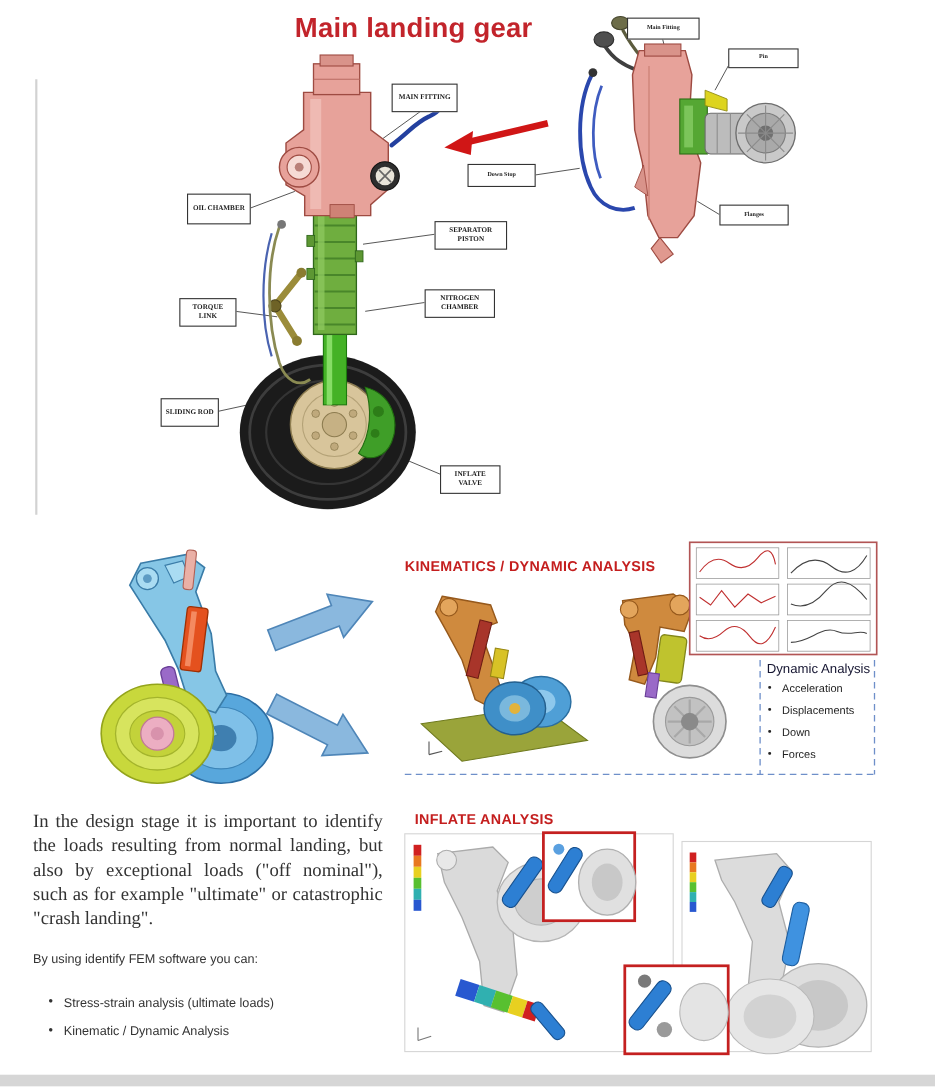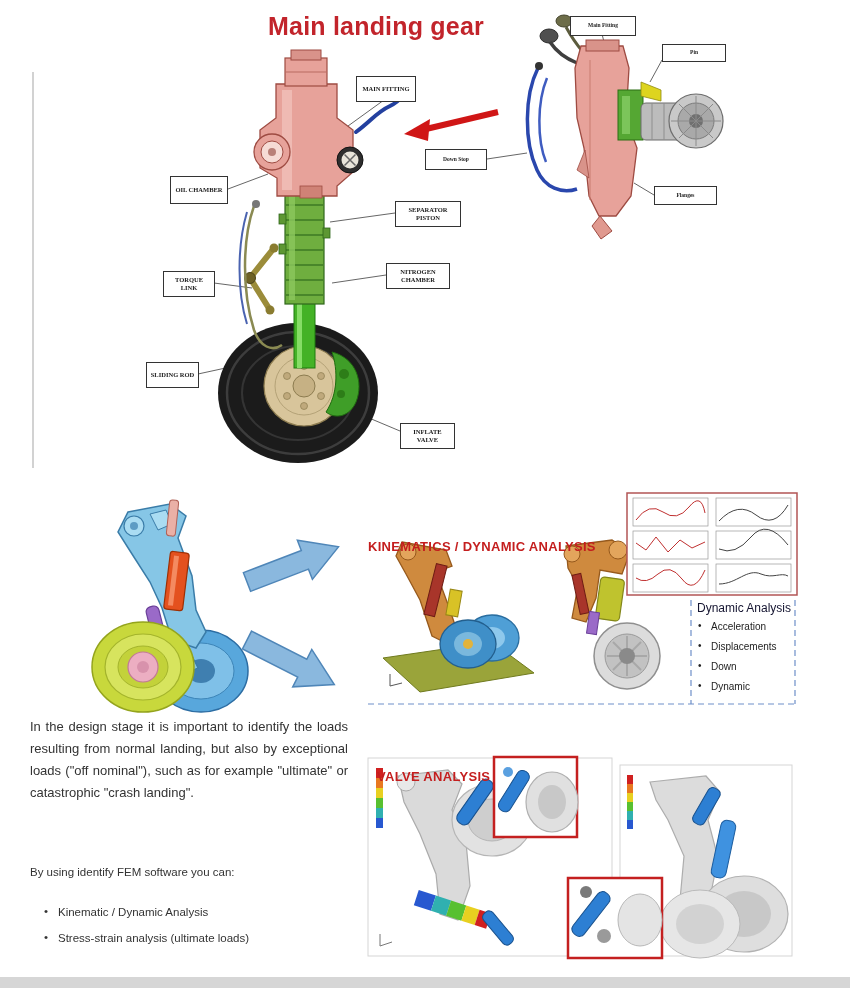--- a/index.html
+++ b/index.html
@@ -16,31 +16,31 @@
 
   .callout {
     position:absolute; background:#fff; border:1px solid #333;
     display:flex; align-items:center; justify-content:center; text-align:center;
     font-family:"Liberation Serif", serif; font-weight:700; color:#1c1c1c;
     font-size:6.5px; line-height:1.3; padding:1px 2px;
   }
   .callout.sm { font-size:5.5px; }
 
   .red-heading {
-    position:absolute; color:#c41e1e; font-weight:700; font-size:13px; letter-spacing:0.3px;margin-top:32px;
+    position:absolute; color:#c41e1e; font-weight:700; font-size:13px; letter-spacing:0.3px;
   }
 
   .dyn-title { position:absolute; left:697px; top:601px; font-size:12px; font-weight:400; color:#141430; }
   .dyn-list { position:absolute; left:698px; top:621px; width:130px; }
   .dyn-item { position:relative; padding-left:13px; font-size:10px; color:#222; height:20px; }
   .dyn-item::before { content:"\2022"; position:absolute; left:0; top:-1px; color:#222; }
 
   .para1 {
-    position:absolute; left:30px; top:716px; width:318px;
-    font-size:13px; line-height:22px; text-align:justify; color:#333;
+    position:absolute; left:30px; top:736px; width:318px;
+    font-size:17px; line-height:22px; text-align:justify; color:#333;font-family:Liberation Serif, serif;
   }
   .para2 { position:absolute; left:30px; top:866px; width:318px; font-size:11.5px; color:#333; }
   .fem-list { position:absolute; left:44px; top:906px; width:300px; }
   .fem-item { position:relative; padding-left:14px; font-size:11.5px; color:#333; height:26px; }
   .fem-item::before { content:"\2022"; position:absolute; left:0; top:-1px; color:#333; }
 </style>
 </head>
 <body>
 
 <div class="page">
@@ -378,26 +378,26 @@
     </svg>
 
     <div class="red-heading" style="left:368px;top:507px">KINEMATICS / DYNAMIC ANALYSIS</div>
 
     <div class="dyn-title">Dynamic Analysis</div>
 
     <div class="dyn-list">
       <div class="dyn-item">Acceleration</div>
       <div class="dyn-item">Displacements</div>
       <div class="dyn-item">Down</div>
-      <div class="dyn-item">Dynamic</div>
+      <div class="dyn-item">Forces</div>
     </div>
 
-    <div class="red-heading" style="left:377px;top:737px">VALVE ANALYSIS</div>
+    <div class="red-heading" style="left:377px;top:737px">INFLATE ANALYSIS</div>
 
     <p class="para1">In the design stage it is important to identify the loads resulting from normal landing, but also by exceptional loads ("off nominal"), such as for example "ultimate" or catastrophic "crash landing".</p>
     <p class="para2">By using identify FEM software you can:</p>
 
     <div class="fem-list">
+      <div class="fem-item">Stress-strain analysis (ultimate loads)</div>
       <div class="fem-item">Kinematic / Dynamic Analysis</div>
-      <div class="fem-item">Stress-strain analysis (ultimate loads)</div>
     </div>
   </section>
 </div>
 
 </body></html>

